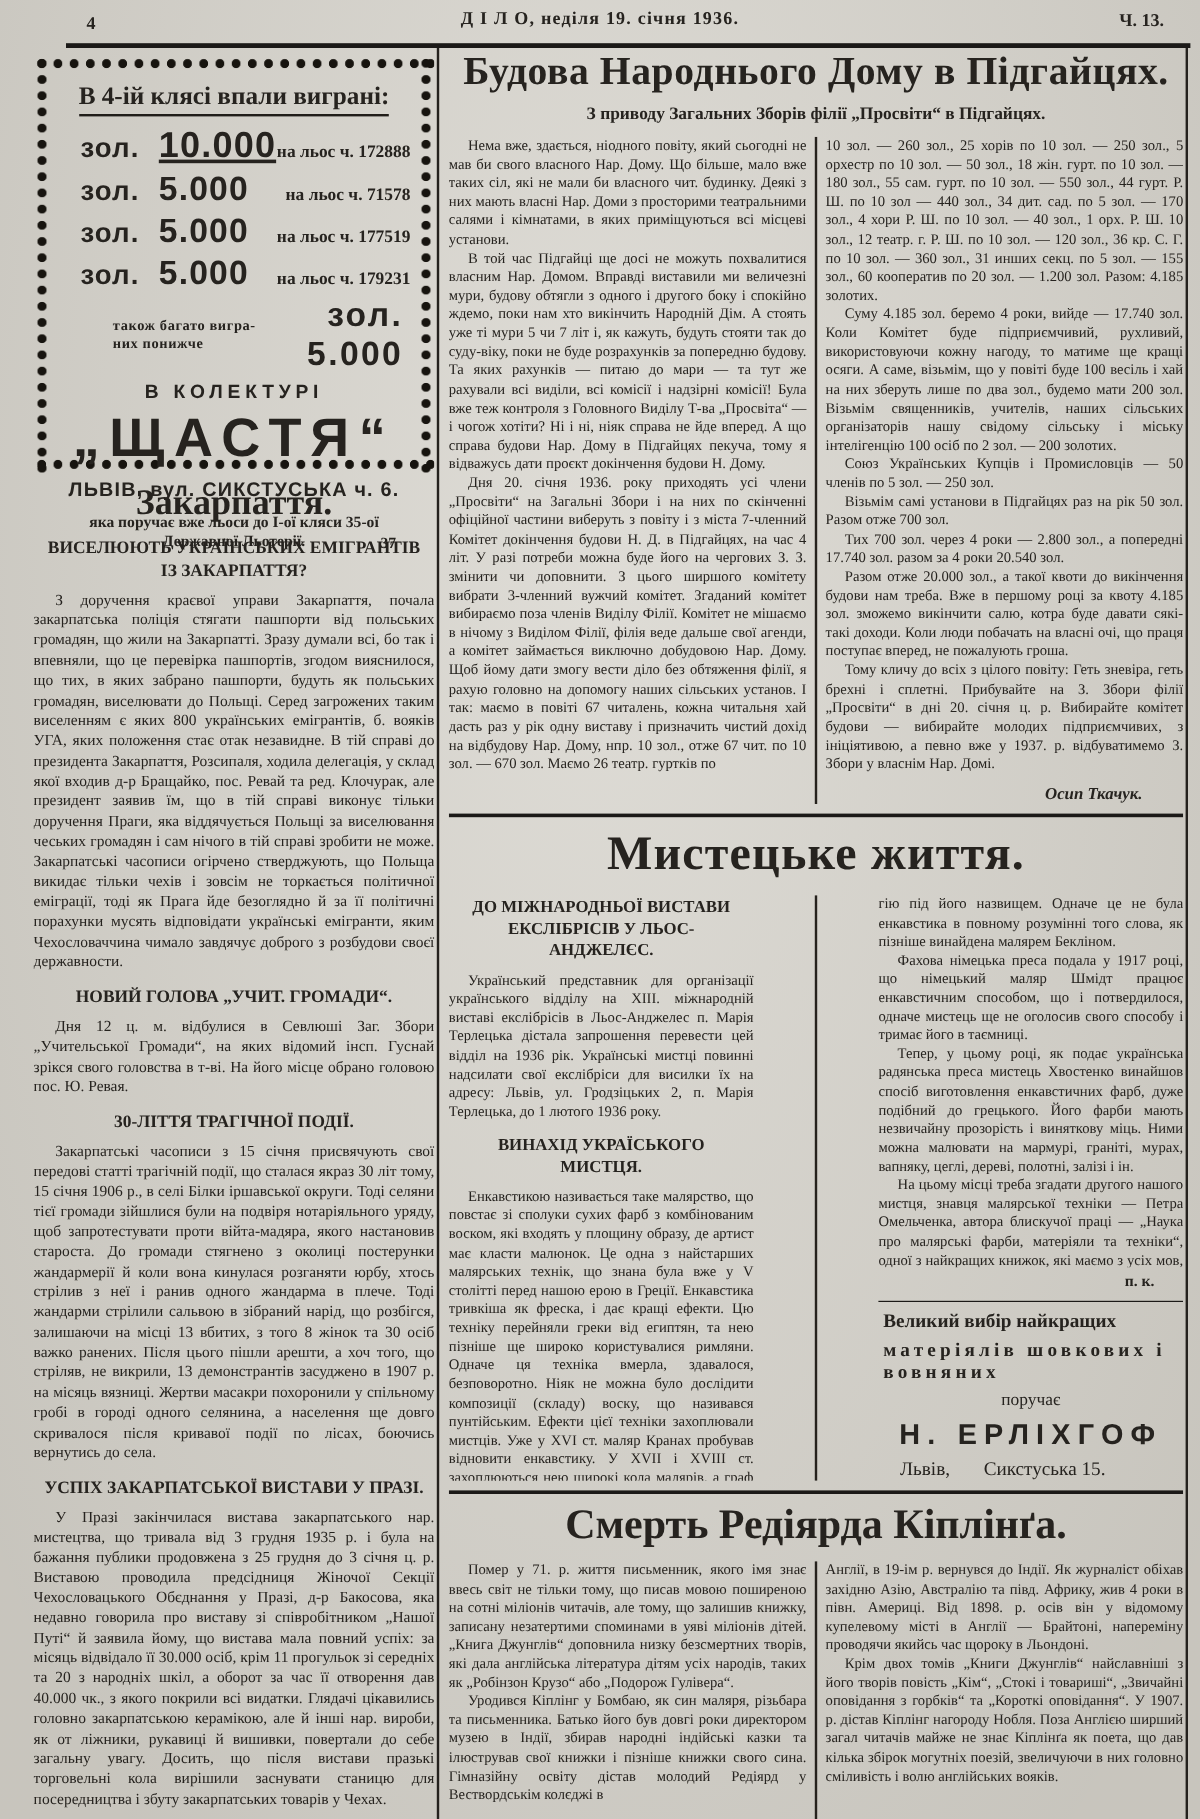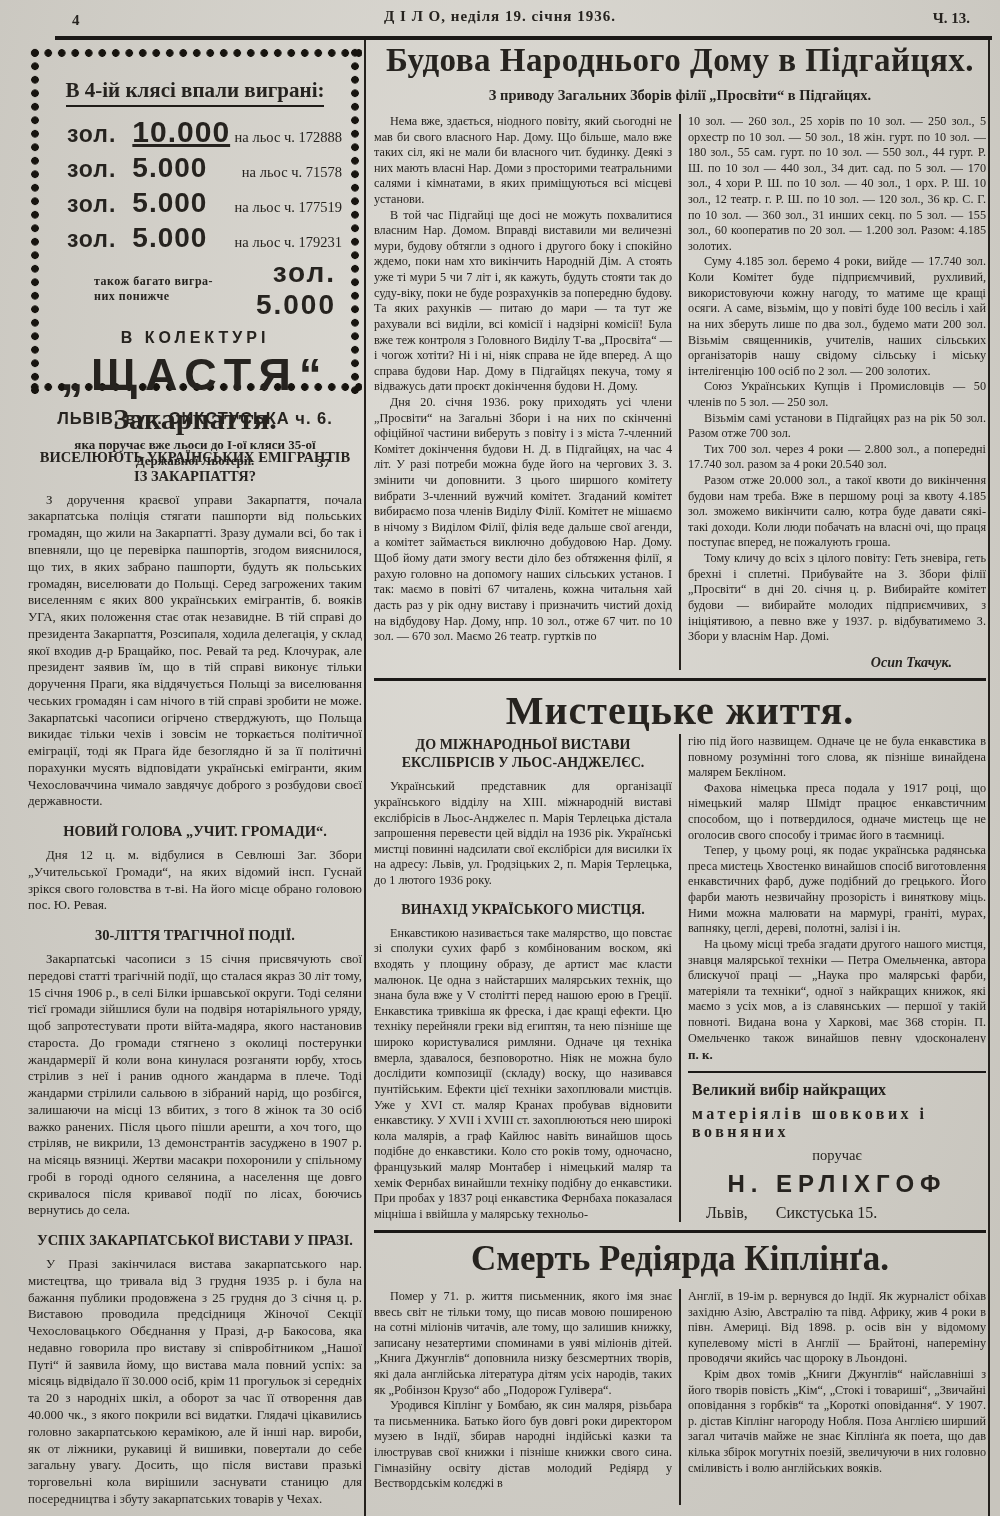--- a/index.html
+++ b/index.html
@@ -22,27 +22,27 @@
 
   
   .leftcol{position:absolute;left:28px;top:46px;width:334px;bottom:0;overflow:hidden;}
   .adbox{position:relative;height:348px;margin-bottom:6px;}
   .dots{position:absolute;background-image:radial-gradient(circle, #17140f 3.4px, rgba(0,0,0,0) 4px);background-size:13.5px 13.5px;}
   .dots-t{top:0;left:0;right:0;height:14px;}
   .dots-b{bottom:0;left:0;right:0;height:14px;}
   .dots-l{left:0;top:0;bottom:0;width:14px;}
   .dots-r{right:0;top:0;bottom:0;width:14px;}
   .ad-inner{position:absolute;left:20px;right:20px;top:16px;bottom:14px;}
-  .ad-head{text-align:center;font-size:21px;font-weight:bold;margin:16px 0 12px;}
+  .ad-head{text-align:center;font-size:21px;font-weight:bold;margin:6px 0 12px;}
   .ad-head span{border-bottom:2px solid #201d19;padding-bottom:3px;}
   .prize-row{display:flex;align-items:baseline;margin:3px 0;font-family:"Liberation Sans",sans-serif;}
   .prize-cur{font-size:23px;font-weight:bold;letter-spacing:1px;margin-left:19px;}
   .prize-amt{font-size:28px;font-weight:bold;margin-left:16px;flex:1;letter-spacing:1px;}
   .prize-amt.big{font-size:30px;text-decoration:underline;}
-  .prize-note{font-family:"Liberation Serif",serif;font-size:14.5px;font-weight:normal;white-space:nowrap;text-align:right;}
+  .prize-note{font-family:"Liberation Serif",serif;font-size:14.5px;font-weight:bold;white-space:nowrap;text-align:right;}
   .ad-more{display:flex;align-items:center;margin-top:2px;margin-left:46px;}
   .more-note{font-size:12px;font-weight:bold;line-height:1.25;letter-spacing:.5px;width:120px;}
   .more-amt{flex:1;text-align:right;font-family:"Liberation Sans",sans-serif;font-weight:bold;font-size:28px;letter-spacing:2px;padding-right:6px;}
   .kolektura{text-align:center;font-family:"Liberation Sans",sans-serif;font-weight:bold;font-size:16px;letter-spacing:4px;margin-top:8px;}
   .ad-name{text-align:center;font-family:"Liberation Sans",sans-serif;font-weight:bold;font-size:45px;letter-spacing:8px;margin-top:2px;}
   .ad-addr{text-align:center;font-family:"Liberation Sans",sans-serif;font-weight:bold;font-size:16.5px;margin-top:8px;letter-spacing:1px;}
   .ad-foot{font-size:13px;font-weight:bold;text-align:center;margin-top:9px;line-height:1.25;position:relative;padding:0 10px;}
   .ad-num{position:absolute;right:12px;bottom:-2px;}
 
   .zak h2{font-size:30px;font-weight:bold;text-align:center;margin:8px 0 4px;}
@@ -58,26 +58,26 @@
   .coldiv{width:2px;background:#26221d;margin:0 7px;}
   .col{flex:1;min-width:0;}
   .main .para{font-size:12.2px;line-height:1.28;text-align:justify;text-indent:16px;margin:0;}
   .budova-cols{height:556px;overflow:hidden;}
   .col:last-child .para:first-child{text-indent:0;}
   .sig{text-align:right;font-style:italic;font-weight:bold;font-size:14px;margin-top:10px;padding-right:34px;}
   .hrule{background:#1b1917;}
   .hrule.thick{height:3px;margin:8px 0 6px;}
   .hrule.thin{height:2px;margin:8px 0 6px;}
   .myst-title{font-size:40px;letter-spacing:1px;}
-  .myst-cols{height:488px;overflow:hidden;margin-top:0;}
+  .myst-cols{height:488px;overflow:hidden;margin-top:12px;gap:44px;}
   .main h3{font-size:14px;font-weight:bold;text-align:center;margin:2px 8px 7px;line-height:1.3;}
   .main h3.mt{margin-top:12px;}
   .col-flex{display:flex;flex-direction:column;}
   .col-text{flex:0 1 auto;overflow:hidden;}
-  .byline{font-weight:bold;font-size:13px;padding-right:24px;margin-top:4px;}
+  .byline{text-align:right;font-weight:bold;font-size:13px;padding-right:24px;margin-top:4px;}
   .fabric-ad{padding:2px 4px 0;}
   .fa-l1{font-weight:bold;font-size:16px;}
   .fa-l2{font-weight:bold;font-size:16px;letter-spacing:3.5px;margin-top:6px;}
   .fa-l3{text-align:center;font-size:14.5px;margin-top:6px;}
   .fa-name{text-align:center;font-family:"Liberation Sans",sans-serif;font-weight:bold;font-size:24px;letter-spacing:6px;margin-top:6px;}
   .fa-addr{text-align:left;font-weight:normal;font-size:16px;margin-top:6px;}
   .fa-addr span{margin:0 14px;}
   .kip-title{font-size:35px;}
   .kip-cols{height:216px;overflow:hidden;margin-top:10px;}
 </style>

